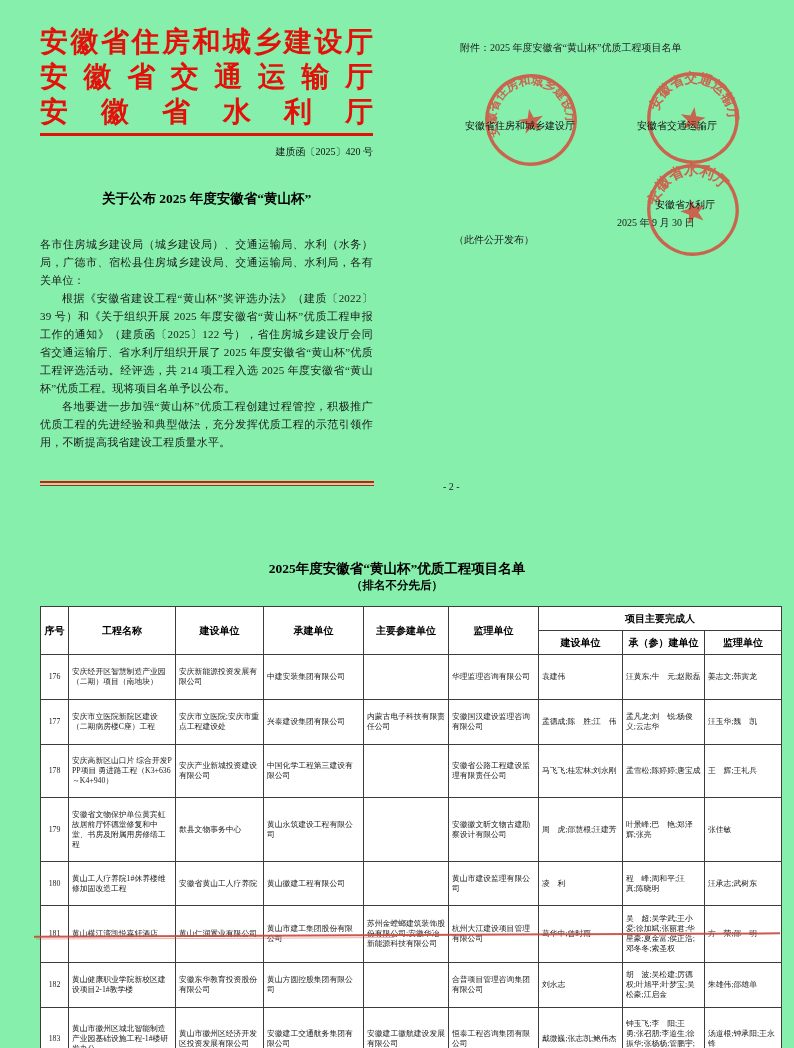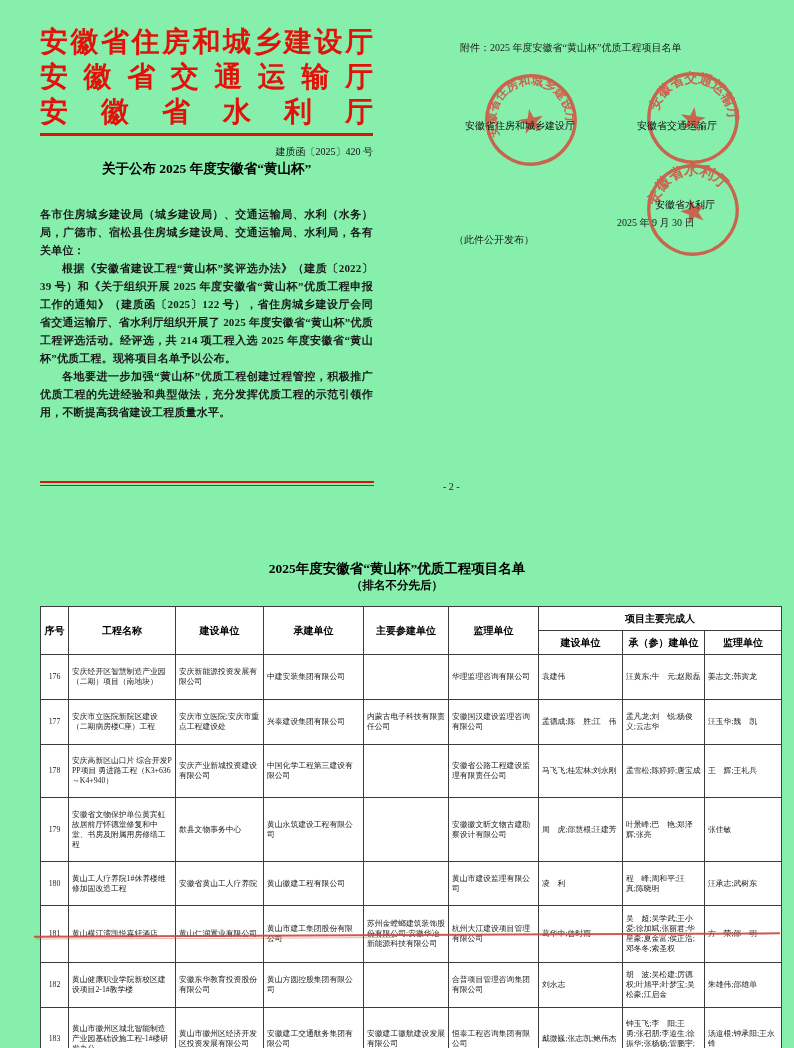--- a/index.html
+++ b/index.html
@@ -5,24 +5,24 @@
   html,body{margin:0;padding:0;background:#ffffff;}
   .sheet{position:relative;width:794px;height:1048px;background:#86efac;overflow:hidden;
          font-family:"Liberation Serif","DejaVu Serif",serif;color:#1a1a1a;}
 
   
   .notice{position:absolute;left:40px;top:24px;width:333px;}
   .lh-line{font-size:28px;font-weight:700;color:#e2120a;line-height:35px;
            text-align:justify;text-align-last:justify;white-space:nowrap;letter-spacing:0;}
   .red-rule{margin-top:4px;height:3px;background:#e2120a;}
   .doc-no{margin-top:9px;text-align:right;font-size:10px;color:#111;}
-  .n-title{text-align:center;font-size:13.5px;font-weight:700;
+  .n-title{margin-top:30px;text-align:center;font-size:13.5px;font-weight:700;
            line-height:19.5px;color:#000;}
   .paras{margin-top:26px;}
-  .para{margin:0;font-size:11px;line-height:18px;text-align:justify;letter-spacing:.2px;font-weight:bold;}
+  .para{margin:0;font-size:11px;line-height:18px;text-align:justify;letter-spacing:.2px;}
   .para.indent{text-indent:2em;}
   .double-rule{position:absolute;left:40px;top:481px;width:334px;height:2px;
                border-top:2px solid #e2120a;border-bottom:1.5px solid #e2120a;}
 
   
   .attach{position:absolute;left:440px;top:0;width:345px;height:520px;}
   .attach-line{position:absolute;left:20px;top:41px;font-size:10px;white-space:nowrap;text-align:center;}
   .seal{position:absolute;opacity:.82;}
   .seal-1{left:43px;top:72px;transform:rotate(-10deg);}
   .seal-2{left:205px;top:70px;transform:rotate(8deg);}

